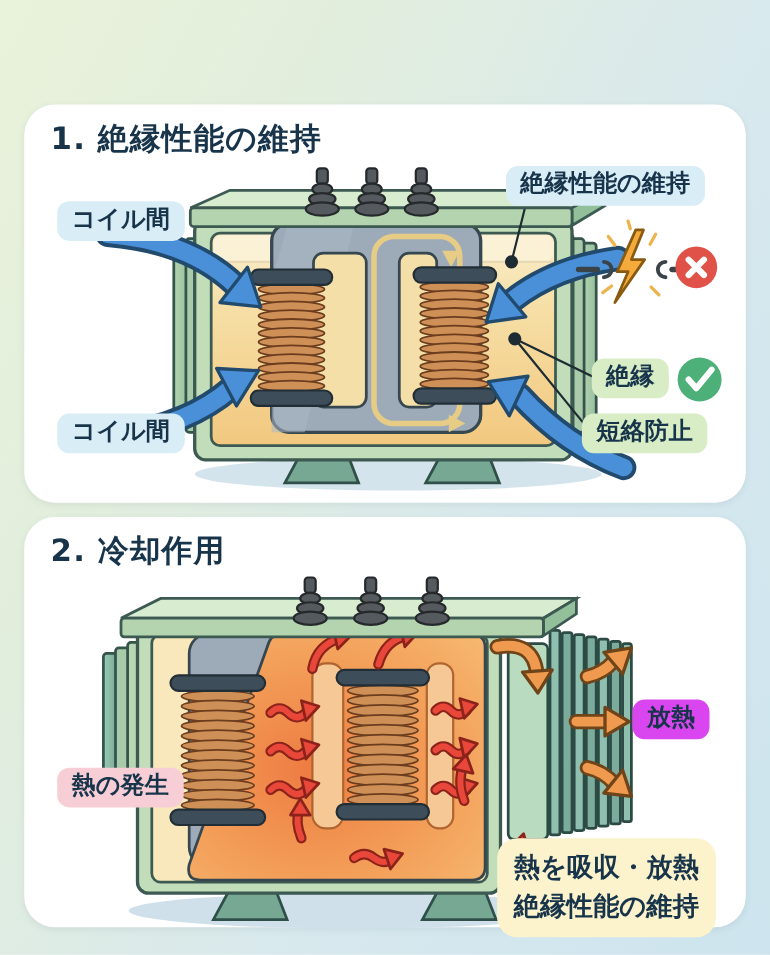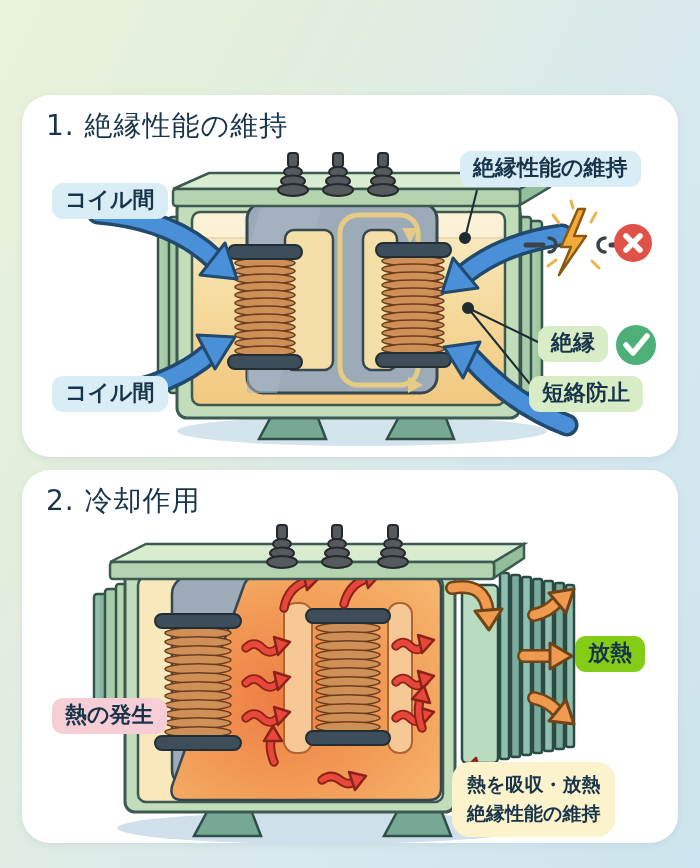--- a/index.html
+++ b/index.html
@@ -11,34 +11,34 @@
   }
   .page{position:absolute;inset:0;}
   .card{
     position:absolute;left:22px;width:656px;
     background:#ffffff;border-radius:28px;
     box-shadow:0 2px 6px rgba(80,110,120,.10);
   }
   .card1{top:95px;height:362px;}
   .card2{top:470px;height:373px;}
   .title{
-    position:absolute;font-size:28px;font-weight:normal;color:#17344a;
+    position:absolute;font-size:28px;font-weight:bold;color:#17344a;
     letter-spacing:1px;white-space:nowrap;
   }
   .label{
     position:absolute;font-weight:bold;font-size:22px;color:#17344a;
     padding:3px 13px 5px;border-radius:11px;white-space:nowrap;line-height:1.25;
   }
   .label.blue{background:#d9edf7;}
   .label.green{background:#d8edc5;}
   .label.pink{background:#f8ced6;}
-  .label.peach{background:#84cc16;}
+  .label.peach{background:#d946ef;}
   .summary{
     position:absolute;background:#fcf3cd;color:#17344a;font-weight:bold;
-    font-size:19px;text-align:center;line-height:1.5;
+    font-size:24px;text-align:center;line-height:1.5;
     padding:8px 15px 10px;border-radius:18px;white-space:nowrap;
   }
   svg{position:absolute;left:0;top:0;overflow:visible;}
 </style>
 </head>
 <body>
 
 <div class="page">
 
   <section class="card card1"></section>

